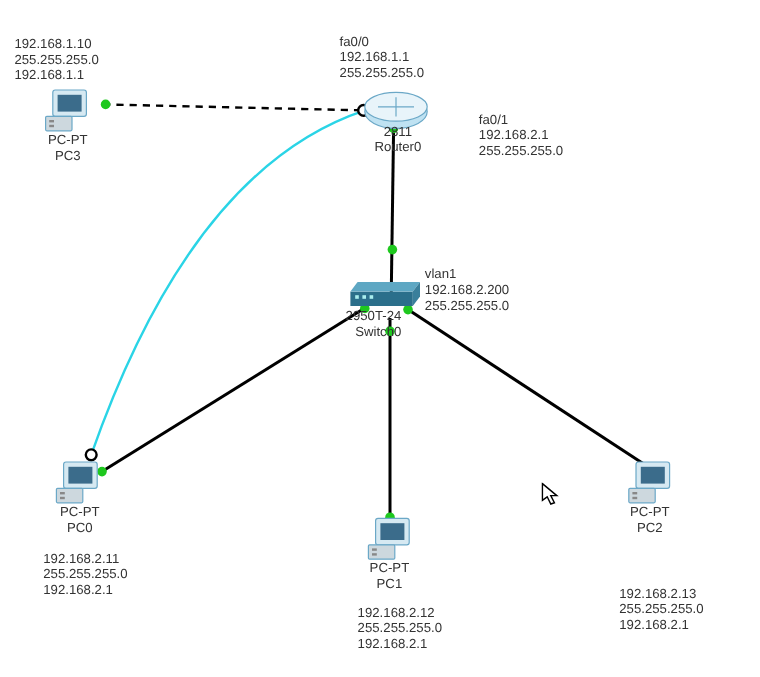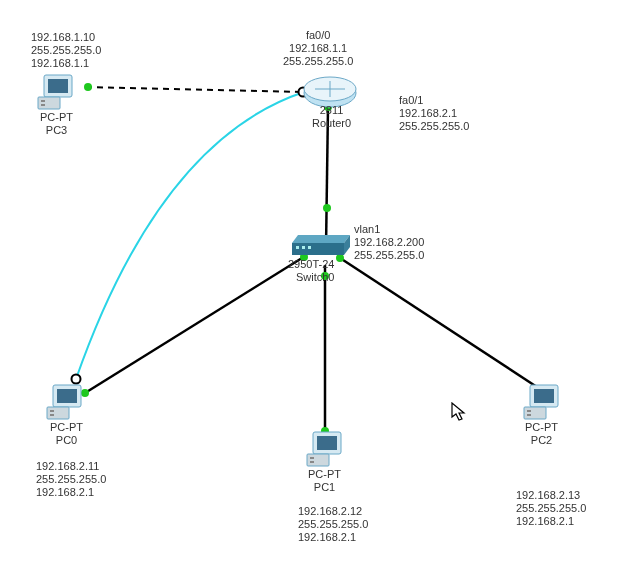--- a/index.html
+++ b/index.html
@@ -119,21 +119,21 @@
 
     <g transform="translate(524,385)">
       <rect x="6" y="0" width="28" height="22" rx="2" fill="#d6e9f2" stroke="#6ba8c7"></rect>
       <rect x="10" y="4" width="20" height="14" fill="#3b6c8b"></rect>
       <rect x="0" y="22" width="22" height="12" rx="1" fill="#cdd8de" stroke="#6ba8c7"></rect>
       <rect x="3" y="25" width="4" height="2" fill="#888"></rect>
       <rect x="3" y="29" width="4" height="2" fill="#888"></rect>
     </g>
   </svg>
 
-  <div class="label-block" style="left:283px; top:29px;text-align:center;">fa0/0
+  <div class="label-block" style="left:283px; top:29px;">fa0/0
 192.168.1.1
 255.255.255.0</div>
 
   <div class="label-block" style="left:359px; top:94px;margin-left:40px;">fa0/1
 192.168.2.1
 255.255.255.0</div>
 
   <div class="device-label" style="left:312px; top:104px;text-align:center;">
     <span>2811</span><br>
     <span>Router0</span>
@@ -141,21 +141,21 @@
 
   <div class="label-block" style="left:354px; top:223px;">vlan1
 192.168.2.200
 255.255.255.0</div>
 
   <div class="device-label" style="left:288px; top:258px; text-align:right;">
     <span>2950T-24</span><br>
     <span>Switch0</span>
   </div>
 
-  <div class="label-block" style="left:31px; top:31px;">192.168.1.10
+  <div class="label-block" style="left:12px; top:31px;">192.168.1.10
 255.255.255.0
 192.168.1.1</div>
   <div class="device-label" style="left:40px; top:111px;">
     <span>PC-PT</span><br>
     <span>PC3</span>
   </div>
 
   <div class="device-label" style="left:50px; top:421px;">
     <span>PC-PT</span><br>
     <span>PC0</span>

